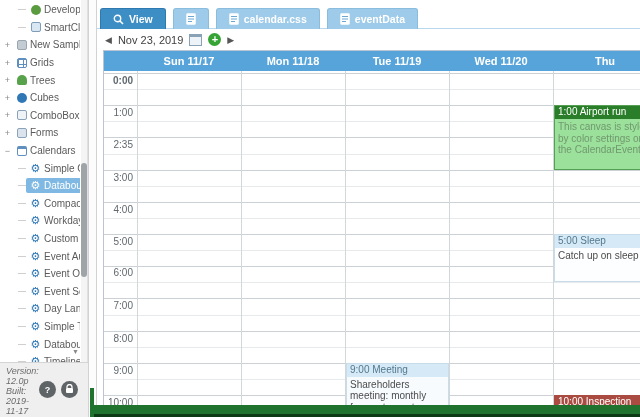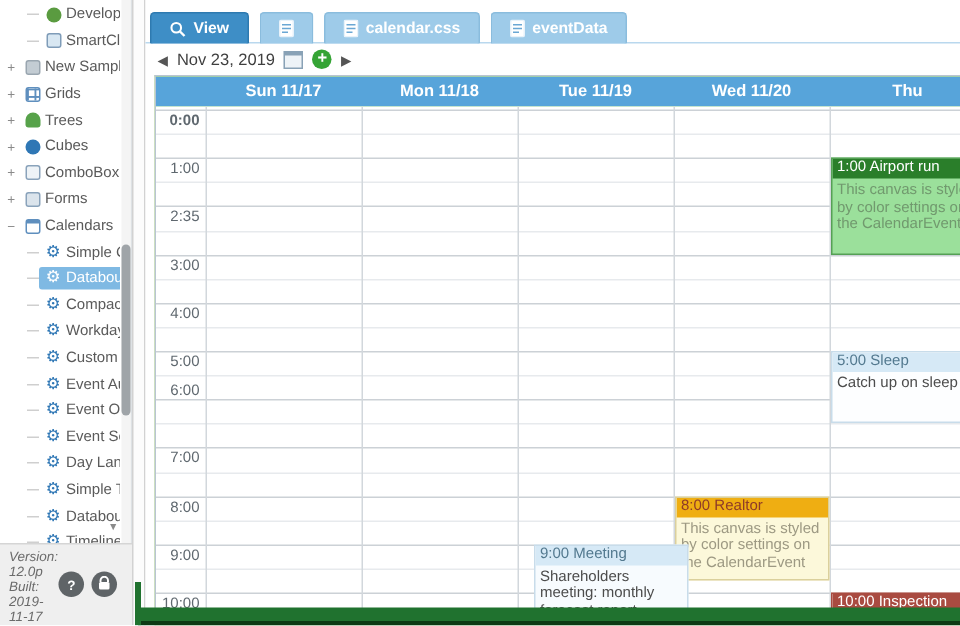--- a/index.html
+++ b/index.html
@@ -47,21 +47,21 @@
   #tabbar { position:absolute; left:0; top:0; width:543px; height:29px; padding:8px 0 0 3px; border-bottom:1px solid #b9d8ee; display:flex; gap:7px; }
   .tab { display:inline-flex; align-items:center; gap:5px; height:21px; padding:0 12px; border-radius:3px 3px 0 0; font-size:10.5px; font-weight:bold; color:#fff; background:#9ecbe9; border:1px solid #8abcdd; border-bottom:none; cursor:pointer; }
   .tab.active { background:#3e8ec6; border-color:#2e7ab0; }
   .tab svg { display:block; }
   #datenav { position:absolute; left:0; top:29px; width:543px; height:21px; display:flex; align-items:center; gap:6px; padding-left:8px; }
   .nav-arrow { color:#555; font-size:9px; cursor:pointer; }
   #date-label { font-size:11px; color:#3f3f3f; }
   #cal-icon { width:13px; height:12px; background:#eef3f7; border:1px solid #89a2b6; border-top:3px solid #89a2b6; cursor:pointer; }
   #add-event-btn { width:13px; height:13px; border-radius:50%; background:#35a435; color:#fff; font-size:11px; line-height:12px; text-align:center; font-weight:bold; cursor:pointer; }
   
-  #cal-panel { position:absolute; left:6px; top:50px; width:537px; height:367px; border:1px solid #b9c5d2; border-right:none; background:#bef264; overflow:hidden; }
+  #cal-panel { position:absolute; left:6px; top:50px; width:537px; height:367px; border:1px solid #b9c5d2; border-right:none; background:#ef4444; overflow:hidden; }
   #cal-header { position:absolute; left:0; top:0; width:560px; height:20px; background:#57a4da; display:flex; }
   .day-cell { flex:0 0 104px; text-align:center; line-height:20px; font-size:11px; font-weight:bold; color:#fff; overflow:hidden; cursor:pointer; }
   .gutter-head { flex:0 0 33px; }
   #cal-body { position:absolute; left:0; top:20px; width:560px; height:347px; background:#fff; }
   .hline { position:absolute; left:0; width:560px; height:1px; }
   .hline.hour { background:#ccd1d6; }
   .hline.half { background:#e7eaed; }
   .vline { position:absolute; top:0; height:347px; width:1px; background:#d2d7dc; }
   .time-label { position:absolute; left:0; width:29px; text-align:right; font-size:10px; color:#5f686f; line-height:15px; }
   .cal-event { position:absolute; width:103px; overflow:hidden; border:1px solid transparent; cursor:pointer; }
@@ -381,38 +381,34 @@
           <div class="vline" style="left: 137px;"></div>
           <div class="vline" style="left: 241px;"></div>
           <div class="vline" style="left: 345px;"></div>
           <div class="vline" style="left: 449px;"></div>
           <div class="time-label" style="top: 2px; font-weight: bold;">0:00</div>
           <div class="time-label" style="top: 34.2px;">1:00</div>
           <div class="time-label" style="top: 66.4px;">2:35</div>
           <div class="time-label" style="top: 98.6px;">3:00</div>
           <div class="time-label" style="top: 130.8px;">4:00</div>
           <div class="time-label" style="top: 163px;">5:00</div>
-          <div class="time-label" style="top: 182px;">6:00</div>
+          <div class="time-label" style="top: 194px;">6:00</div>
           <div class="time-label" style="top: 227.4px;">7:00</div>
           <div class="time-label" style="top: 259.6px;">8:00</div>
           <div class="time-label" style="top: 291.8px;">9:00</div>
           <div class="time-label" style="top: 324px;">10:00</div>
           <div class="cal-event" style="left: 450px; top: 34.2px; height: 64.4px; background: rgb(155, 224, 155); border-color: rgb(85, 160, 85);">
             <div class="ev-head" style="background: rgb(42, 126, 42); color: rgb(255, 255, 255);">1:00 Airport run</div>
             <div class="ev-body" style="color: rgb(113, 153, 110);">This canvas is styled by color settings on the CalendarEvent</div>
           </div>
           <div class="cal-event" style="left: 450px; top: 163px; height: 48.3px; background: rgb(253, 254, 255); border-color: rgb(200, 220, 234);">
             <div class="ev-head" style="background: rgb(214, 233, 246); color: rgb(83, 121, 143);">5:00 Sleep</div>
             <div class="ev-body" style="color: rgb(76, 76, 76);">Catch up on sleep</div>
           </div>
-          <div class="cal-event" style="left: 346px; top: 259.6px; height: 56.35px; background: rgb(252, 248, 218); border-color: rgb(219, 208, 156);">
-            <div class="ev-head" style="background: rgb(239, 174, 18); color: rgb(142, 58, 40);">8:00 Realtor</div>
-            <div class="ev-body" style="color: rgb(157, 153, 131);">This canvas is styled by color settings on the CalendarEvent</div>
-          </div>
-          <div class="cal-event" style="left: 242px; top: 291.8px; height: 48.3px; background: rgb(247, 251, 254); border-color: rgb(200, 220, 234); margin-left: 10px;">
+          <div class="cal-event" style="left: 242px; top: 291.8px; height: 48.3px; background: rgb(247, 251, 254); border-color: rgb(200, 220, 234);">
             <div class="ev-head" style="background: rgb(214, 233, 246); color: rgb(83, 121, 143);">9:00 Meeting</div>
             <div class="ev-body" style="color: rgb(76, 76, 76);">Shareholders meeting: monthly forecast report</div>
           </div>
           <div class="cal-event" style="left: 450px; top: 324px; height: 48.3px; background: rgb(242, 219, 215); border-color: rgb(169, 75, 65);">
             <div class="ev-head" style="background: rgb(169, 75, 65); color: rgb(255, 255, 255);">10:00 Inspection</div>
             <div class="ev-body" style="color: rgb(90, 74, 70);">This canvas is styled by color settings on the CalendarEvent</div>
           </div>
         </div>
     </div>
   </main>

